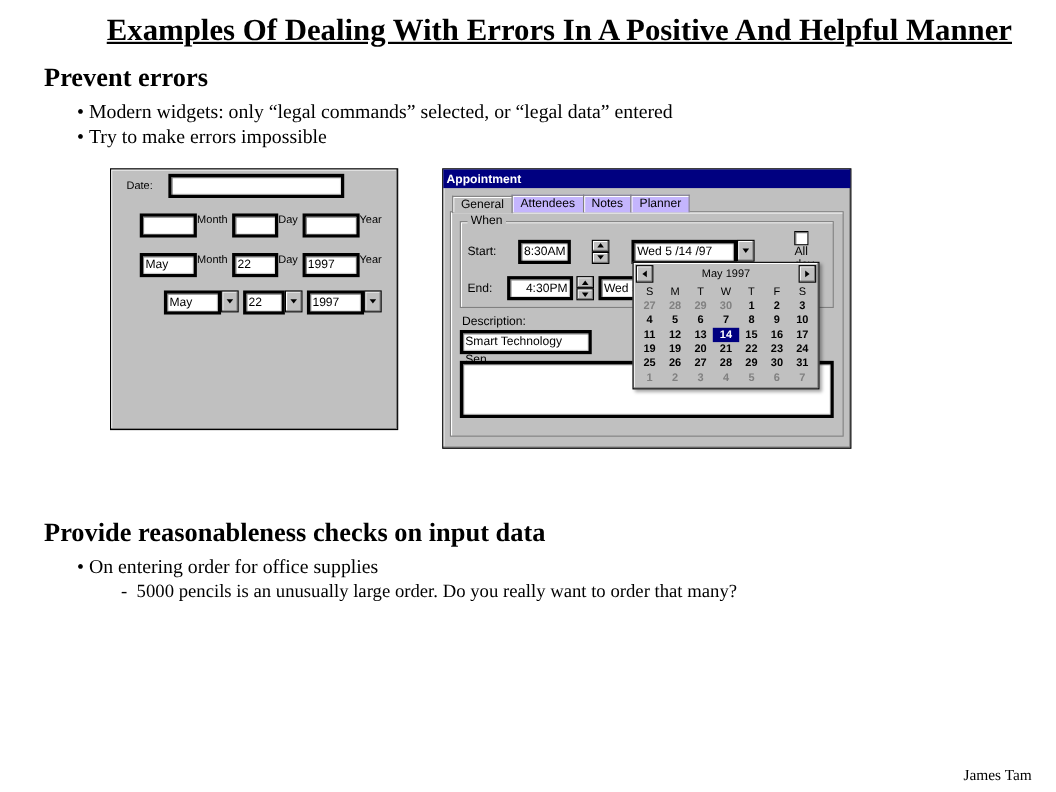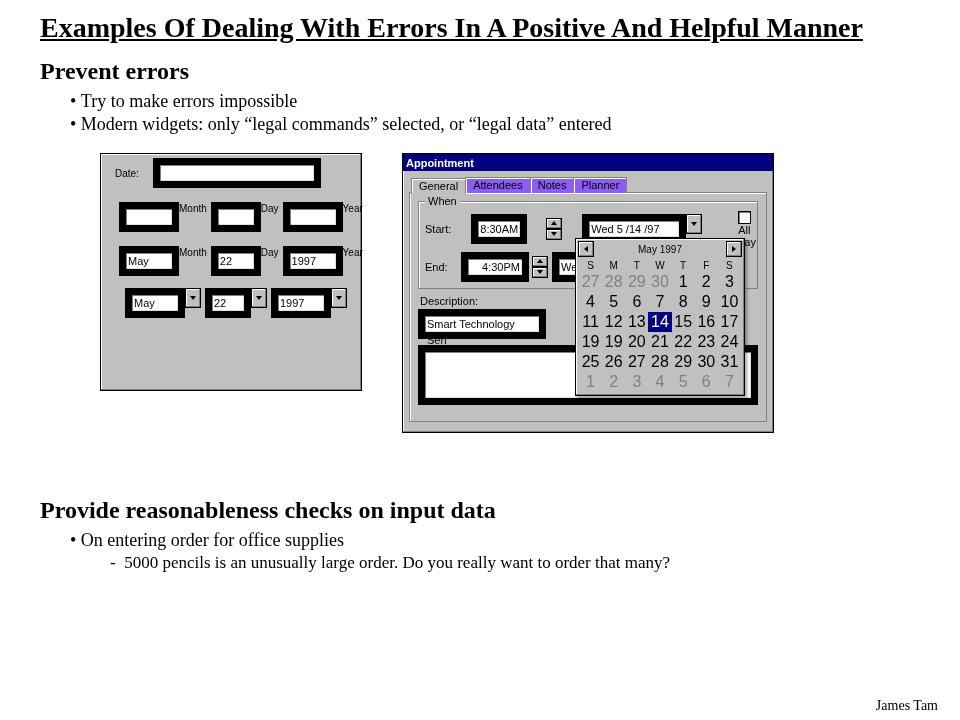--- a/index.html
+++ b/index.html
@@ -11,21 +11,21 @@
     font-family: "Times New Roman", serif;
     color: #000;
     position: relative;
   }
   .slide {
     padding: 10px 40px 10px 40px;
   }
   .title {
     font-size: 28px;
     font-weight: bold;
-    text-align: left;
+    text-align: right;
     text-decoration: underline;
     margin: 2px 0 6px 0;
     line-height: 1.15;
   }
   .section-head {
     font-size: 24px;
     font-weight: bold;
     margin: 14px 0 6px 0;
   }
   .bullet {
@@ -79,21 +79,21 @@
     width: 14px; height: 13px;
     background: #c0c0c0;
     border: 1px solid #000;
     box-shadow: inset -1px -1px 0 #808080, inset 1px 1px 0 #fff;
     font-size: 9px; line-height: 11px; text-align: center;
     margin-left: 1px;
     font-family: Arial, sans-serif;
   }
   .field {
     background: #fff;
-    border: 7px solid #000000;
+    border: 3px solid #000000;
     box-shadow: inset 1px 1px 0 #808080, inset -1px -1px 0 #dfdfdf;
     height: 16px;
     padding: 0 2px;
     line-height: 16px;
     font-size: 11px;
     display: inline-block;
     vertical-align: top;
   }
   .btn3d {
     background: #c0c0c0;
@@ -113,21 +113,21 @@
   .combo { display:inline-flex; }
   .combo .arrow { width:14px; height:18px; }
   .arrow svg { width:8px; height:8px; }
 
   
   .appt { width: 370px; }
   .appt-body { padding: 4px 6px 10px 6px; }
   .tabs { display:flex; margin: 2px 0 0 2px; font-size:11px; }
   .tab {
     padding: 1px 7px;
-    background:#8b5cf6;
+    background:#c4b5fd;
     border:1px solid #808080;
     border-bottom:none;
     margin-right:-1px;
     box-shadow: inset 1px 1px 0 #fff;
   }
   .tab.active { background:#c0c0c0; position:relative; top:1px; border-bottom:1px solid #c0c0c0; }
   .groupbox {
     border:1px solid #808080;
     box-shadow: inset 1px 1px 0 #fff;
     margin: 2px 2px 6px 2px;
@@ -148,34 +148,34 @@
     border:1px solid #000;
     box-shadow: inset -1px -1px 0 #808080, inset 1px 1px 0 #fff, 2px 2px 3px rgba(0,0,0,.35);
     width: 168px;
     font-size:10px;
     z-index: 5;
   }
   .calhdr { display:flex; align-items:center; justify-content:space-between; padding:2px 2px; }
   .calnav { width:14px; height:14px; }
   .calgrid { display:grid; grid-template-columns: repeat(7, 1fr); text-align:center; padding: 0 3px 3px 3px; gap:0; }
   .calgrid .dh { font-size:10px; padding:1px 0; }
-  .calgrid .d { font-size:16px; padding:1px 0; }
+  .calgrid .d { font-size:10px; padding:1px 0;font-weight:bold; }
   .calgrid .pad { color:#808080; }
   .calgrid .sel { background:#000080; color:#fff; }
   .homeicon { width:12px; height:11px; display:inline-block; }
 </style>
 </head>
 <body>
 
 <div class="slide">
   <div class="title">Examples Of Dealing With Errors In A Positive And Helpful Manner</div>
 
   <div class="section-head">Prevent errors</div>
+  <div class="bullet">Modern widgets:  only “legal commands” selected, or “legal data” entered</div>
   <div class="bullet">Try to make errors impossible</div>
-  <div class="bullet">Modern widgets:  only “legal commands” selected, or “legal data” entered</div>
 
   <div class="figrow">
 
     <div class="win form1">
       <div class="form1-body">
         <div class="row">
           <span class="smalllbl" style="width:38px;">Date:</span>
           <span class="field" style="width:150px;"></span>
         </div>
 

